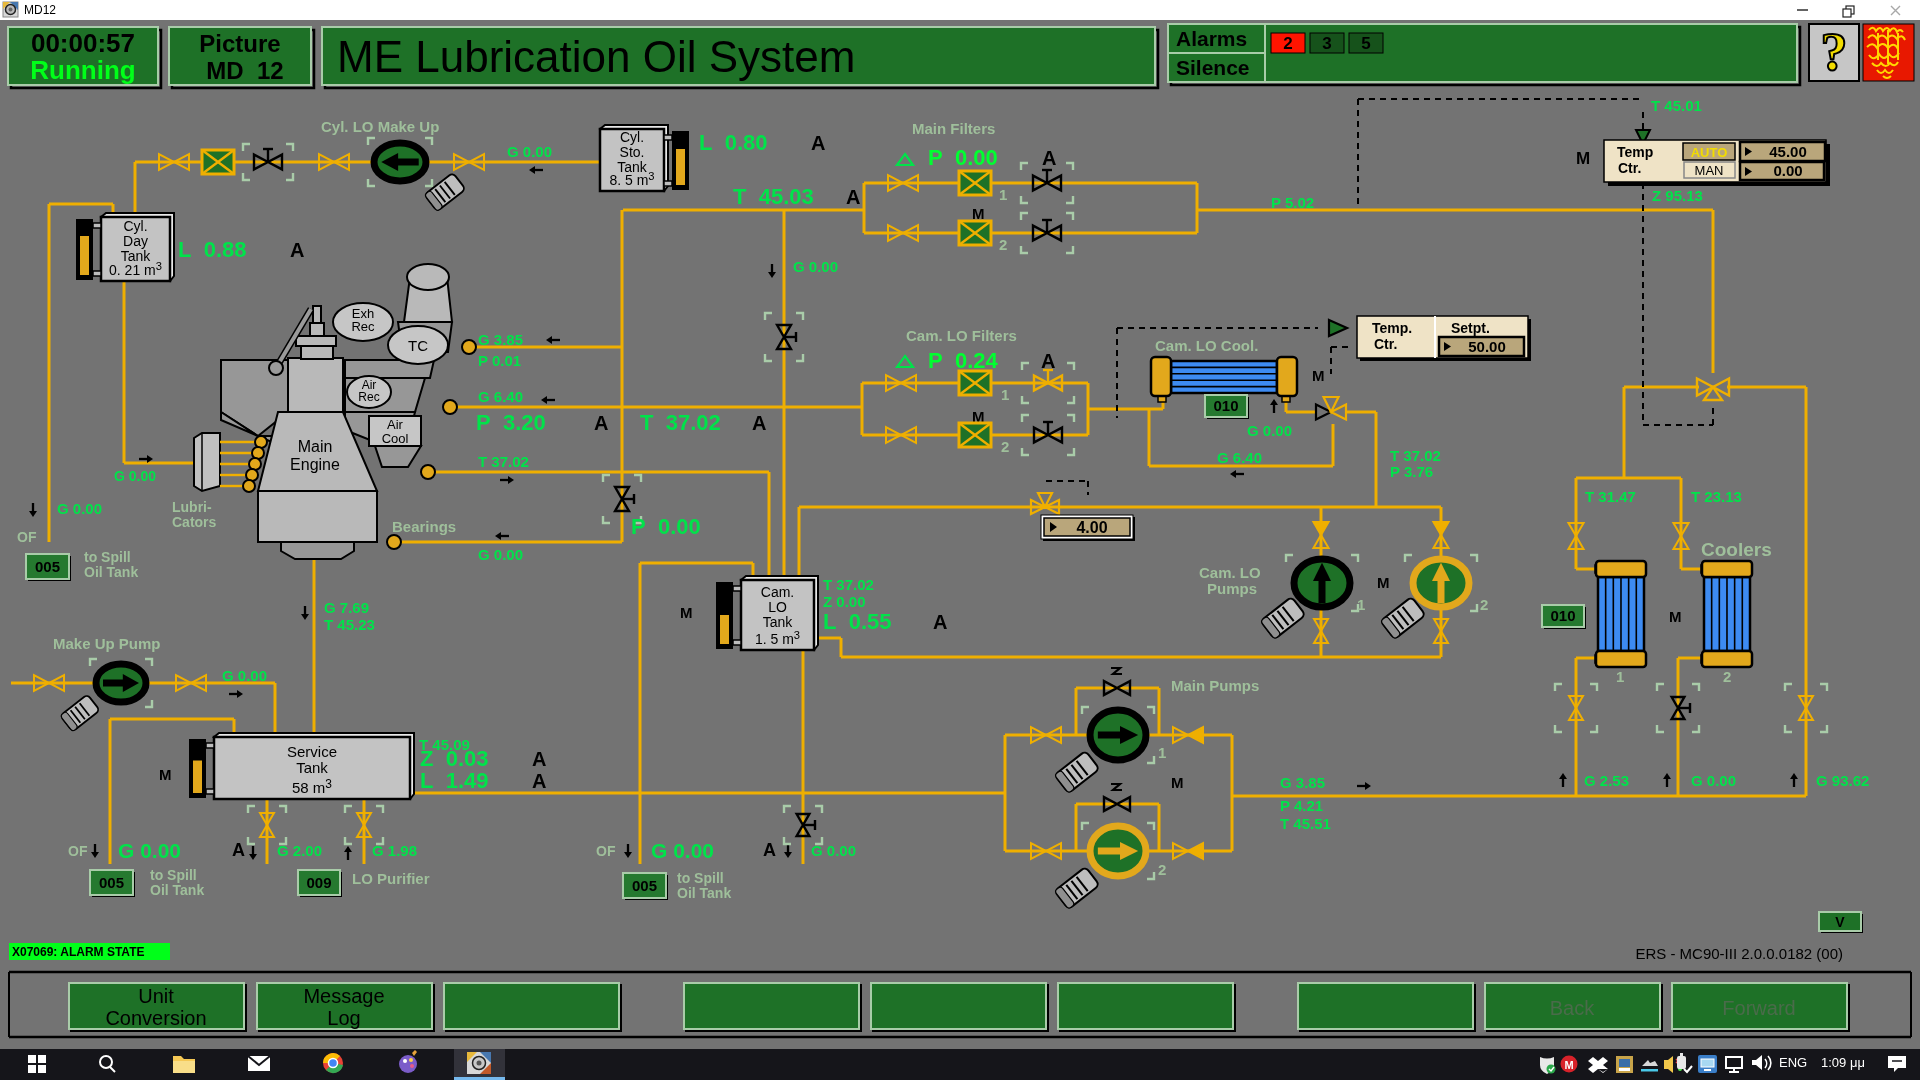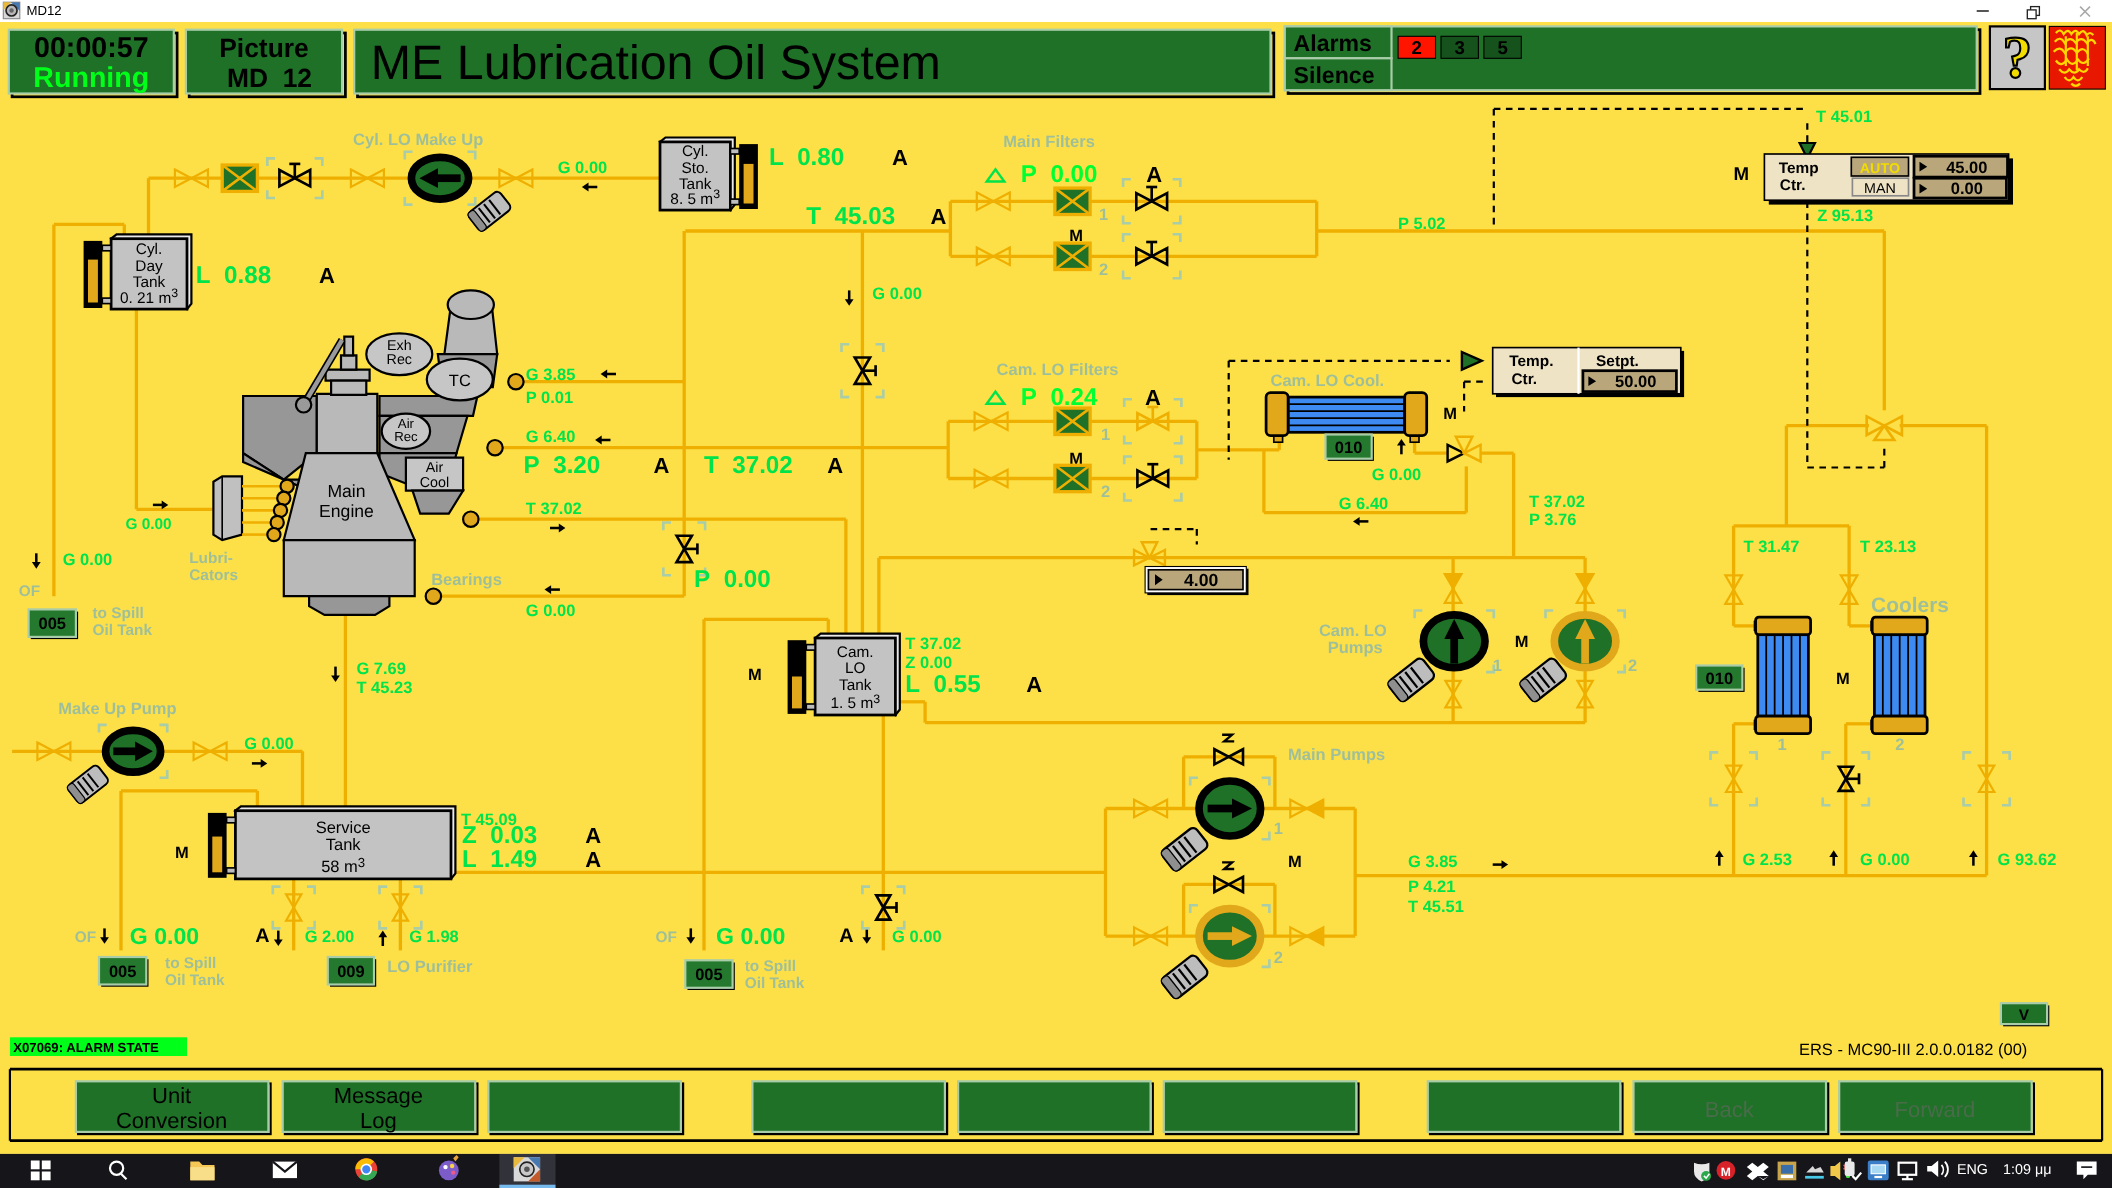--- a/index.html
+++ b/index.html
@@ -1,15 +1,15 @@
 <!DOCTYPE html>
 <html><head><meta charset="utf-8"><style>
 html,body{margin:0;padding:0;width:1920px;height:1080px;overflow:hidden;background:#FFF;font-family:"Liberation Sans",sans-serif;}
 #title{position:absolute;left:0;top:0;width:1920px;height:20px;background:#FFF;}
-#main{position:absolute;left:0;top:20px;width:1920px;height:1029px;background:#fde047;}
+#main{position:absolute;left:0;top:20px;width:1920px;height:1029px;background:#737373;}
 #tb{position:absolute;left:0;top:1049px;width:1920px;height:31px;background:#15151A;}
 </style></head><body>
 <div id="title">
 <svg width="1920" height="20" style="position:absolute;left:0;top:0">
 <rect x="3" y="2" width="15" height="15" fill="#D8D8D8" stroke="#888" stroke-width="1"></rect>
 <path d="M 3 2 L 10 2 L 3 9 Z" fill="#E8B93C"></path>
       <path d="M 18 2 L 18 10 L 10 2 Z" fill="#4878B0"></path>
 <circle cx="10.5" cy="9.5" r="5" fill="#B8B8B8" stroke="#222" stroke-width="1.5"></circle>
       <circle cx="10.5" cy="9.5" r="2" fill="#666"></circle>
 <text x="24" y="14" font-size="12" fill="#000" font-family="Liberation Sans, sans-serif">MD12</text>

